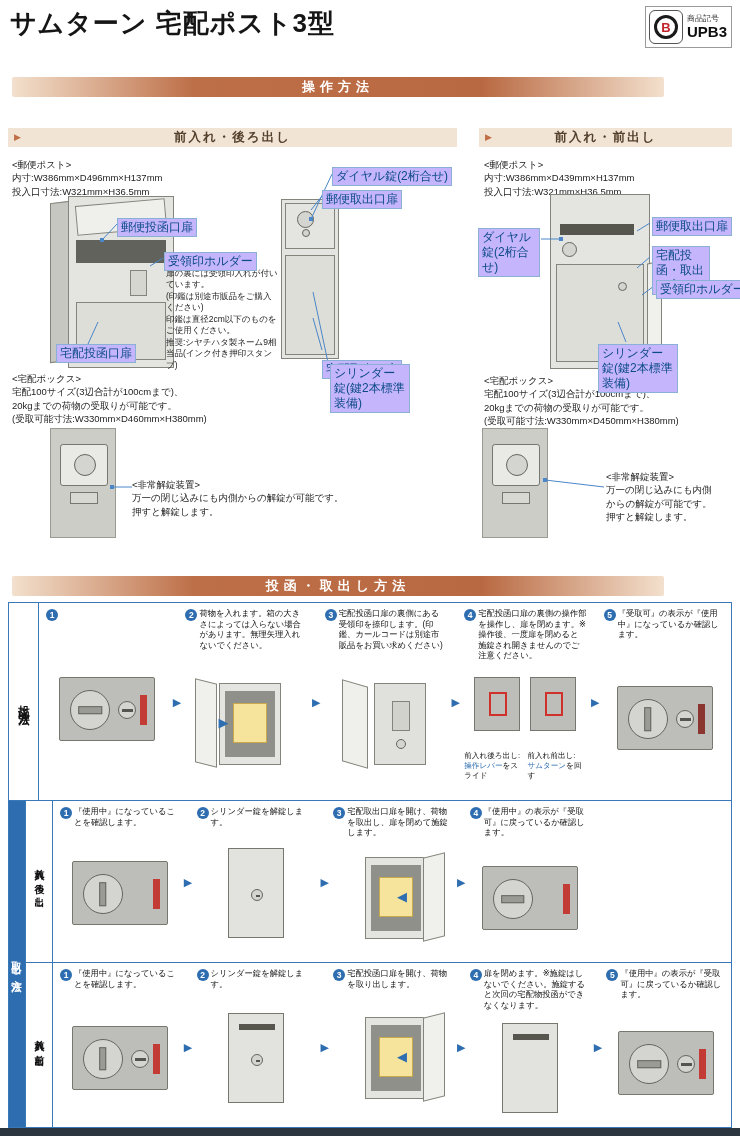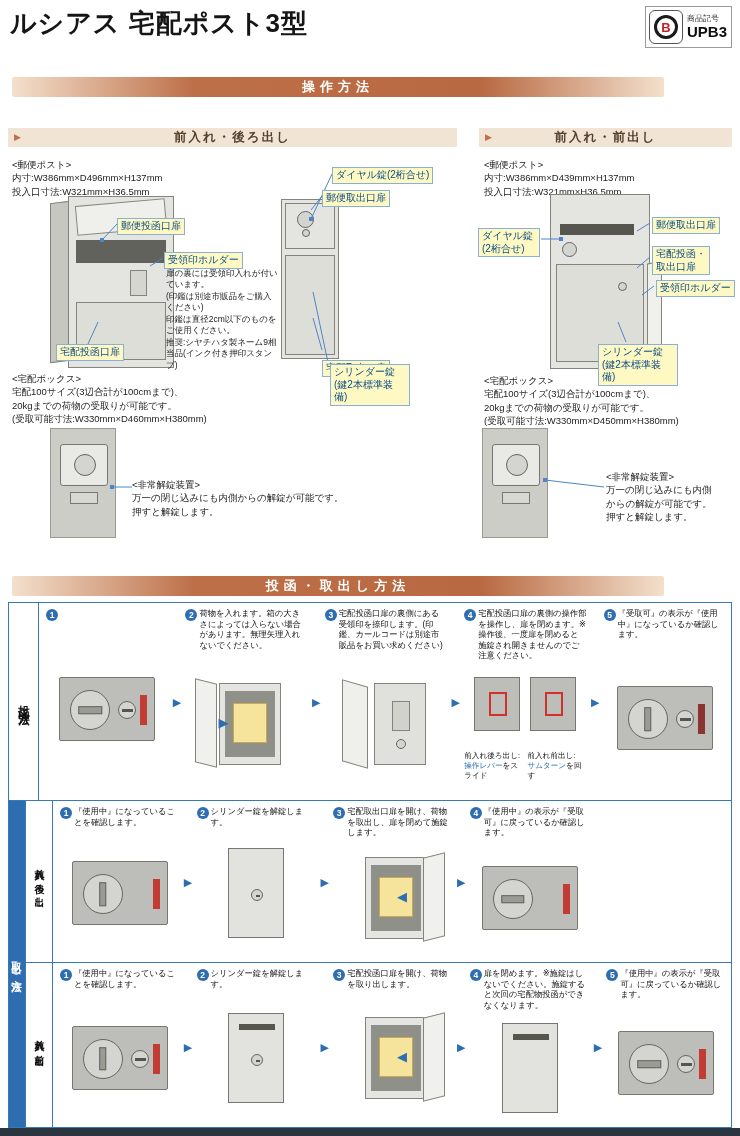--- a/index.html
+++ b/index.html
@@ -22,21 +22,21 @@
         color:#fff;font-size:13px;font-weight:700;text-align:center;line-height:20px;letter-spacing:5px}
   .subhdr{position:absolute;height:19px;background:#f2e4d4;color:#53402c;font-size:12.5px;font-weight:700;
           text-align:center;line-height:19px;letter-spacing:2px}
   .subhdr .arr{position:absolute;left:6px;top:0;color:#bf6e45;font-size:9px;letter-spacing:0}
 
   
   .spec{position:absolute;font-size:9.5px;line-height:1.4;color:#1c1c1c}
   .note{position:absolute;font-size:8.5px;line-height:1.35;color:#1c1c1c}
 
   
-  .lbl{position:absolute;background:#fef9c3;border:1px solid #8bb0d6;color:#0d4b87;font-size:10px;line-height:1.25;
+  .lbl{position:absolute;background:#c4b5fd;border:1px solid #8bb0d6;color:#0d4b87;font-size:12px;line-height:1.25;
        padding:1px 3px;white-space:nowrap;z-index:3}
   .lbl.wrap{white-space:normal}
 
   
   .ill{position:absolute}
   .f{position:absolute;background:#e4e4e0;border:1px solid #84847c}
   .circle{position:absolute;border-radius:50%;background:#d4d4d0;border:1px solid #66665f}
   .knob{position:absolute;left:50%;top:50%;transform:translate(-50%,-50%);width:62%;height:20%;background:#9b9b95;border:1px solid #66665f}
   .knob.v{width:20%;height:62%}
   .kslot{position:absolute;background:#55554f}
@@ -124,21 +124,21 @@
   .stp .scircle{left:62px;top:58px;width:10px;height:10px}
   .mini{position:relative;width:46px;height:54px;background:#bdbdb9;border:1px solid #77776f}
   .mini .redbox{position:absolute;left:14px;top:14px;width:18px;height:24px;border:2px solid #d0312b}
   .footer{position:absolute;left:0;top:1128px;width:740px;height:8px;background:#2a3540}
 </style>
 </head>
 <body>
 
 <div class="page">
 
-  <div class="title">ルシアス 宅配ポスト3型</div>
+  <div class="title">サムターン 宅配ポスト3型</div>
   <div class="badge">
     <div class="badge-logo">
       <div class="badge-logo-circle">B</div>
     </div>
     <div class="badge-text">
       <div class="badge-label">商品記号</div>
       <div class="badge-code">UPB3</div>
     </div>
   </div>
 

